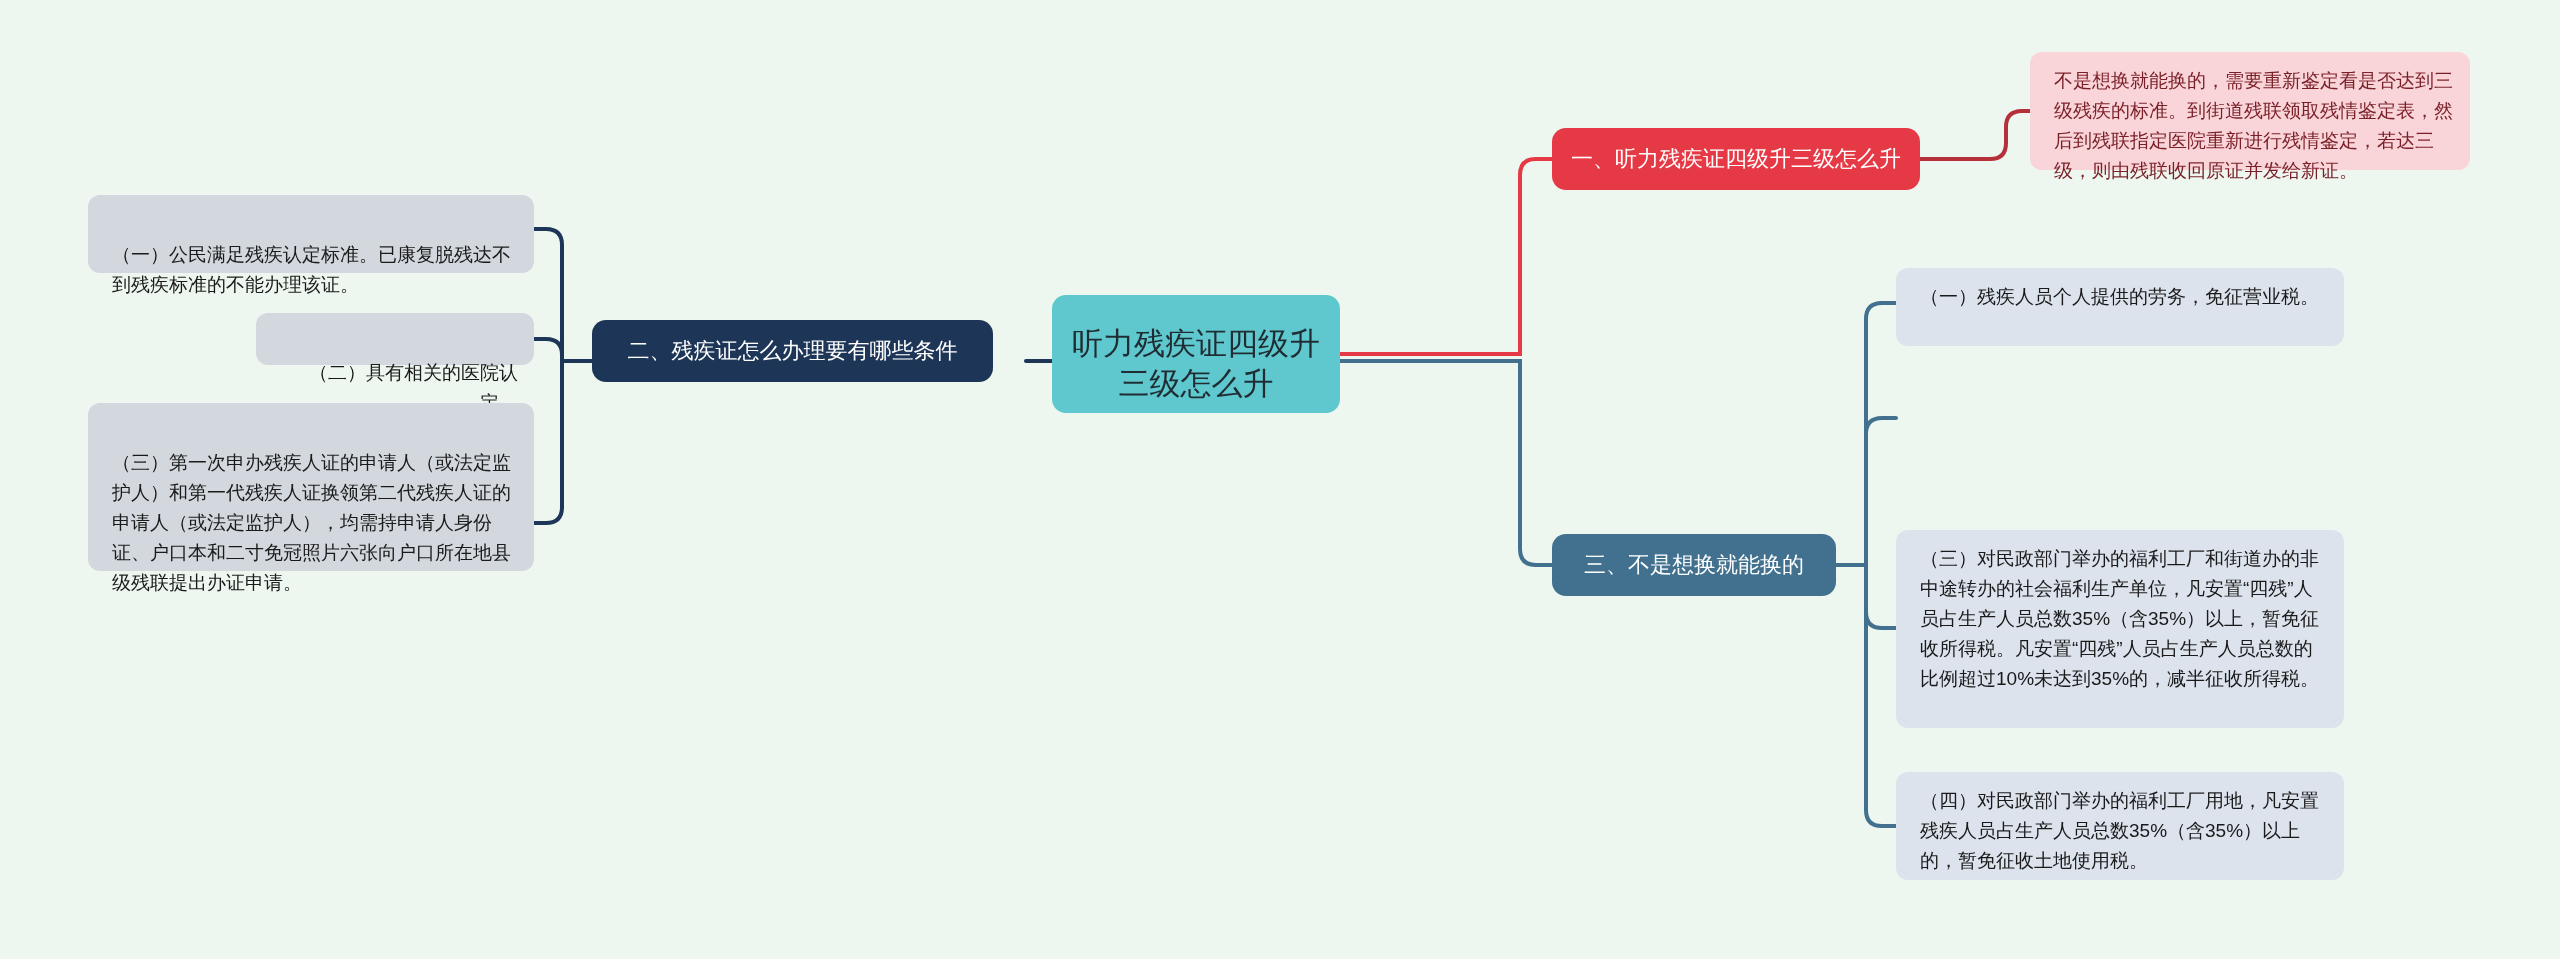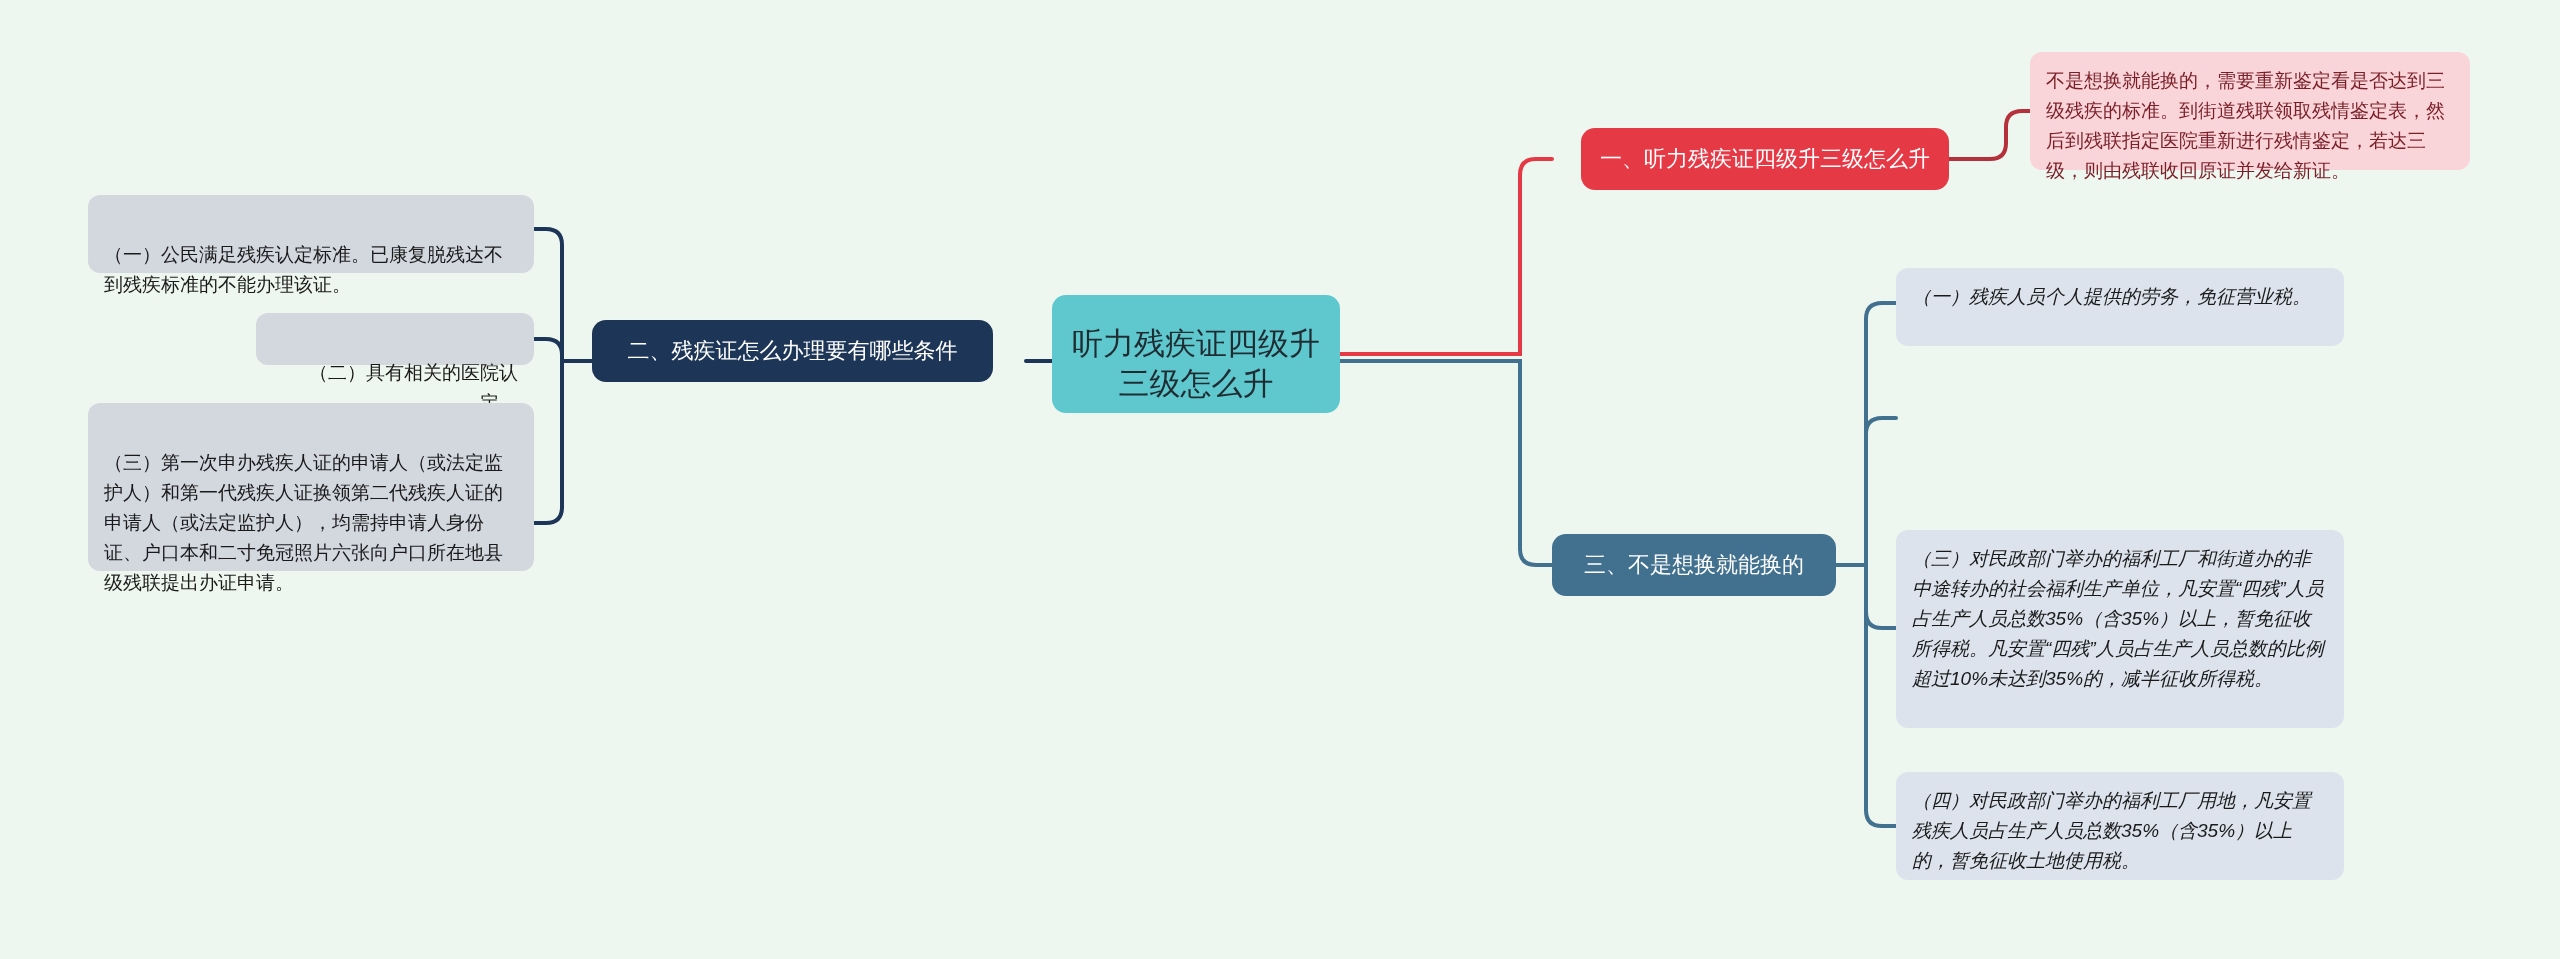--- a/index.html
+++ b/index.html
@@ -68,21 +68,20 @@
     line-height: 30px;
     color: #ffffff;
     padding: 0 16px;
   }
   .branch-red {
     left: 1552px;
     top: 128px;
     width: 368px;
     height: 62px;
     background: #e63946;
-    margin-left: 29px;
   }
   .branch-navy {
     left: 592px;
     top: 320px;
     width: 401px;
     height: 62px;
     background: #1d3557;
   }
   .branch-blue {
     left: 1552px;
@@ -93,32 +92,32 @@
   }
 
   
   .leaf {
     border-radius: 12px;
     align-items: flex-start;
   }
   .leaf .node-inner {
     font-size: 19px;
     line-height: 30px;
-    padding: 14px 16px 14px 16px;
+    padding: 14px 16px 14px 24px;
     text-indent: 0;
   }
 
   .leaf-grey { background: #d3d7de; }
   .leaf-grey .node-inner { color: #1a1a1a; margin-top: 31px; }
 
   .leaf-pink { background: #f9d4d8; }
   .leaf-pink .node-inner { color: #7a1f28; }
 
   .leaf-bluegrey { background: #dce3ed; }
-  .leaf-bluegrey .node-inner { color: #1a1a1a; font-style: italic; }
+  .leaf-bluegrey .node-inner { color: #1a1a1a; }
 
   
   .L1 { left: 88px;  top: 195px; width: 446px; height: 78px; }
   .L2 { left: 256px; top: 313px; width: 278px; height: 52px; }
   .L3 { left: 88px;  top: 403px; width: 446px; height: 168px; }
   .L2 .node-inner { text-align: right; }
 
   
   .R0 { left: 2030px; top: 52px;  width: 440px; height: 118px; }
   .R1 { left: 1896px; top: 268px; width: 448px; height: 78px; }

